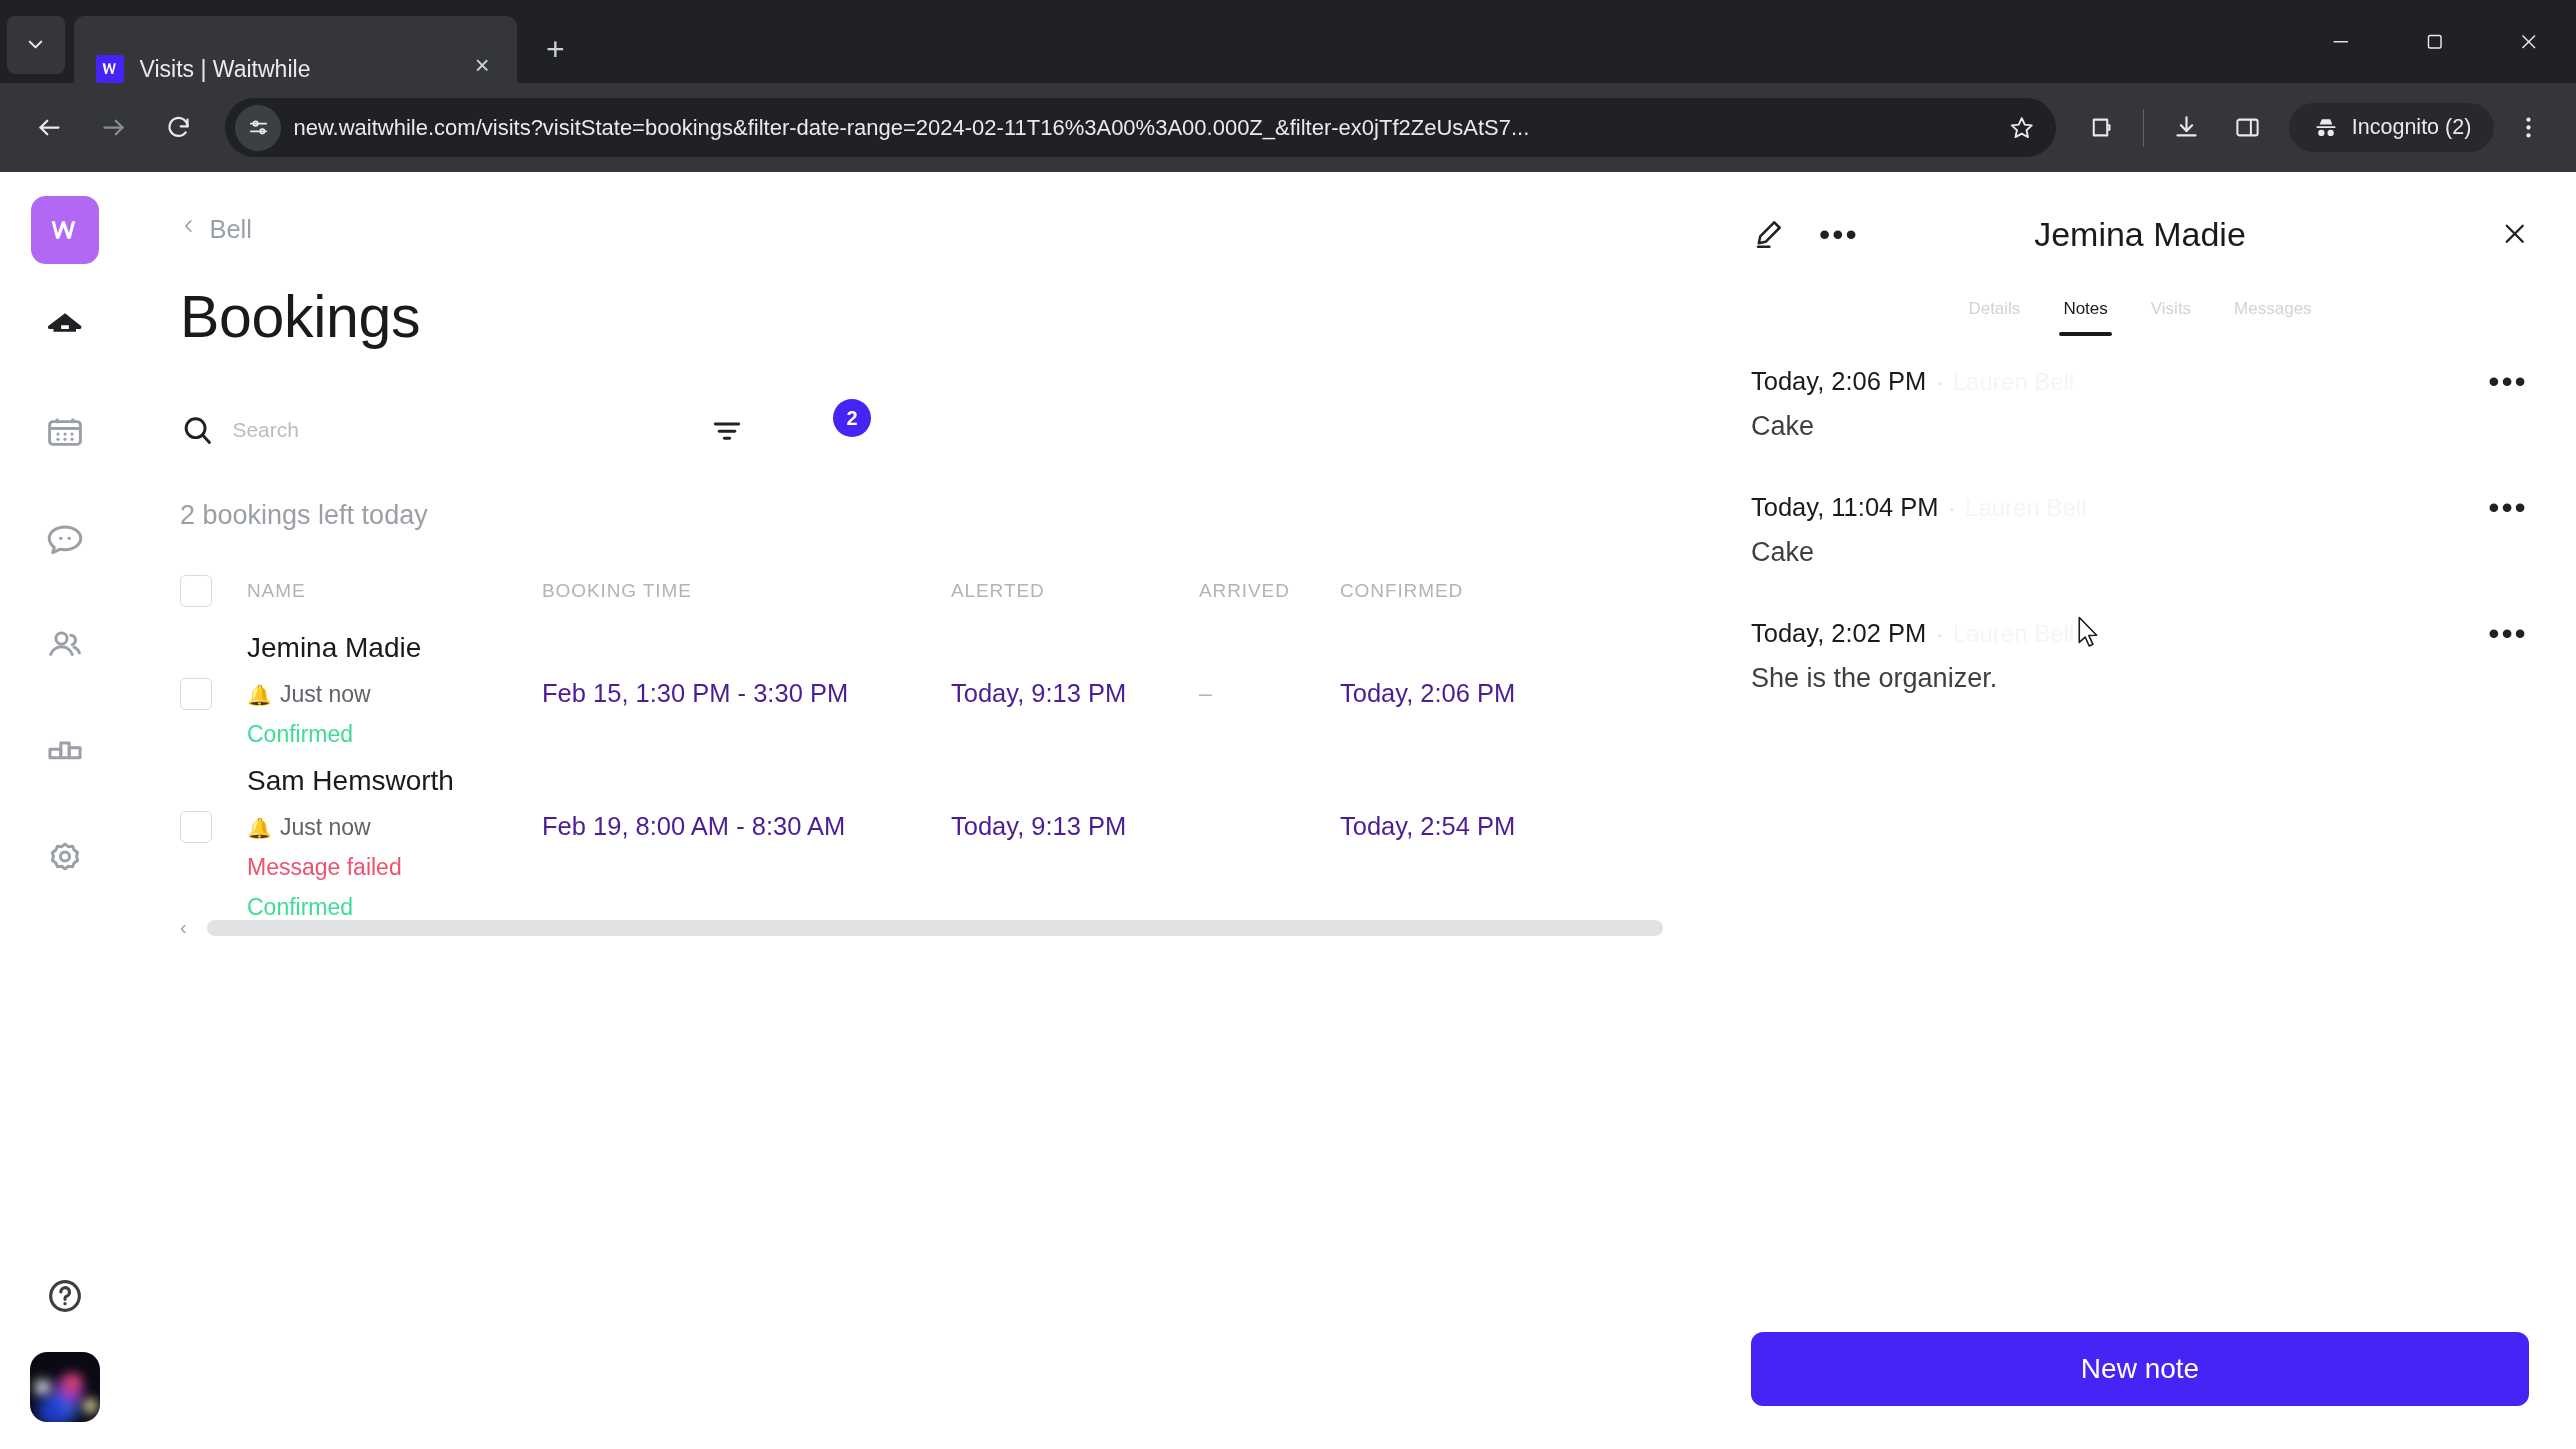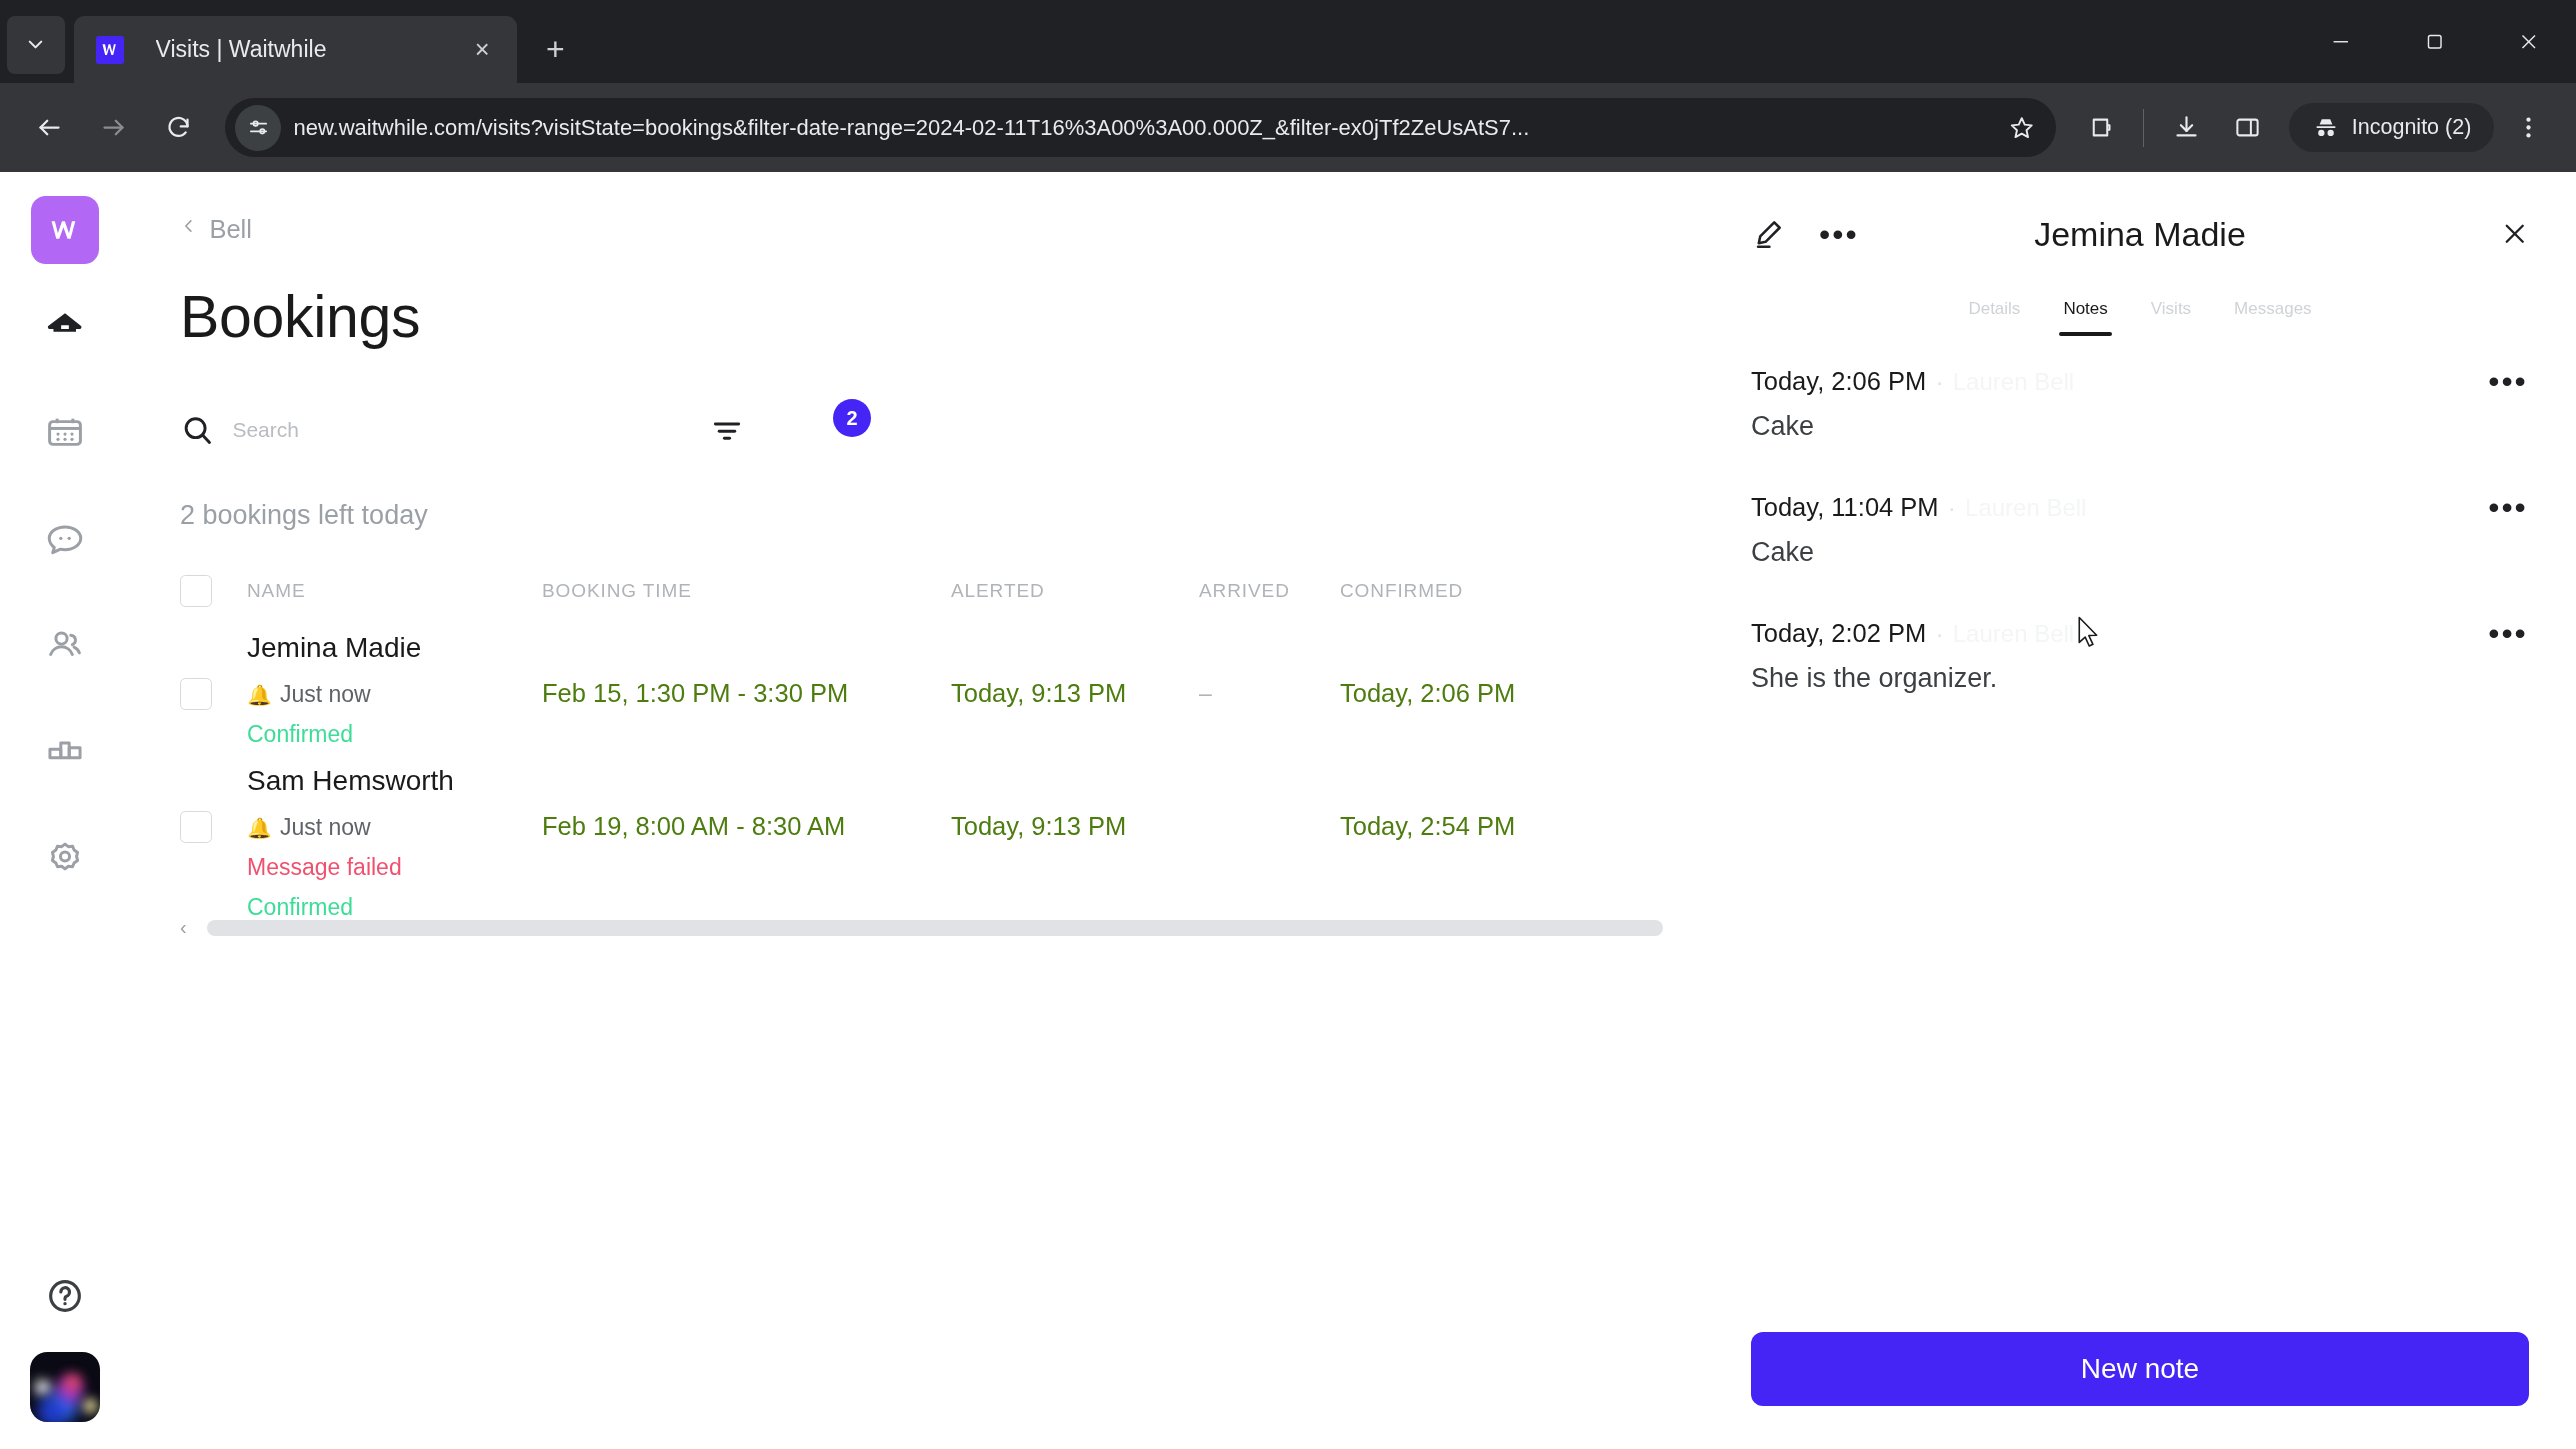--- a/index.html
+++ b/index.html
@@ -31,23 +31,23 @@
     color: #e8eaed;
   }
   .tab-search svg { width: 23px; height: 23px; }
 
   .tab {
     margin-left: 9.4px;
     height: 67px;
     min-width: 443px;
     background: #35363a;
     border-radius: 10.7px 10.7px 0 0;
-    display: flex; align-items: center;
+    display: flex; align-items: flex-end;
     padding: 0 17.4px 0 21.5px;
-    gap: 32px;
+    gap: 16px;
     position: relative;
   }
   .tab-favicon {
     width: 28px; height: 28px;
     background: #4425f5;
     border-radius: 2.7px;
     display: flex; align-items: center; justify-content: center;
     flex: 0 0 28px;
   }
   .tab-favicon svg { width: 20px; height: 20px; }
@@ -323,21 +323,21 @@
   .sub {
     position: absolute; left: 0; top: 54px;
     font-size: 23px; color: #5f6368;
     display: flex; align-items: center; gap: 8px;
   }
   .bell { font-size: 20px; }
   .sub2 { position: absolute; left: 0; top: 94px; font-size: 23px; }
   .sub3 { position: absolute; left: 0; top: 134px; font-size: 23px; }
   .st-fail { color: #f0506e; }
   .st-ok { color: #3ddc97; }
-  .cell-txt { font-size: 25.5px; color: #4d7c0f; white-space: nowrap; }
+  .cell-txt { font-size: 25.5px; color: #4c1d95; white-space: nowrap; }
   .cell-dash { font-size: 23px; color: #b0b4b8; }
 
   .hscroll {
     margin-top: 23px;
     width: 1483px;
     display: flex; align-items: center; gap: 9.4px;
   }
   .hscroll-arrow { color: #9aa0a6; font-size: 20px; width: 17.4px; }
   .hscroll-track {
     flex: 1; height: 16px;

